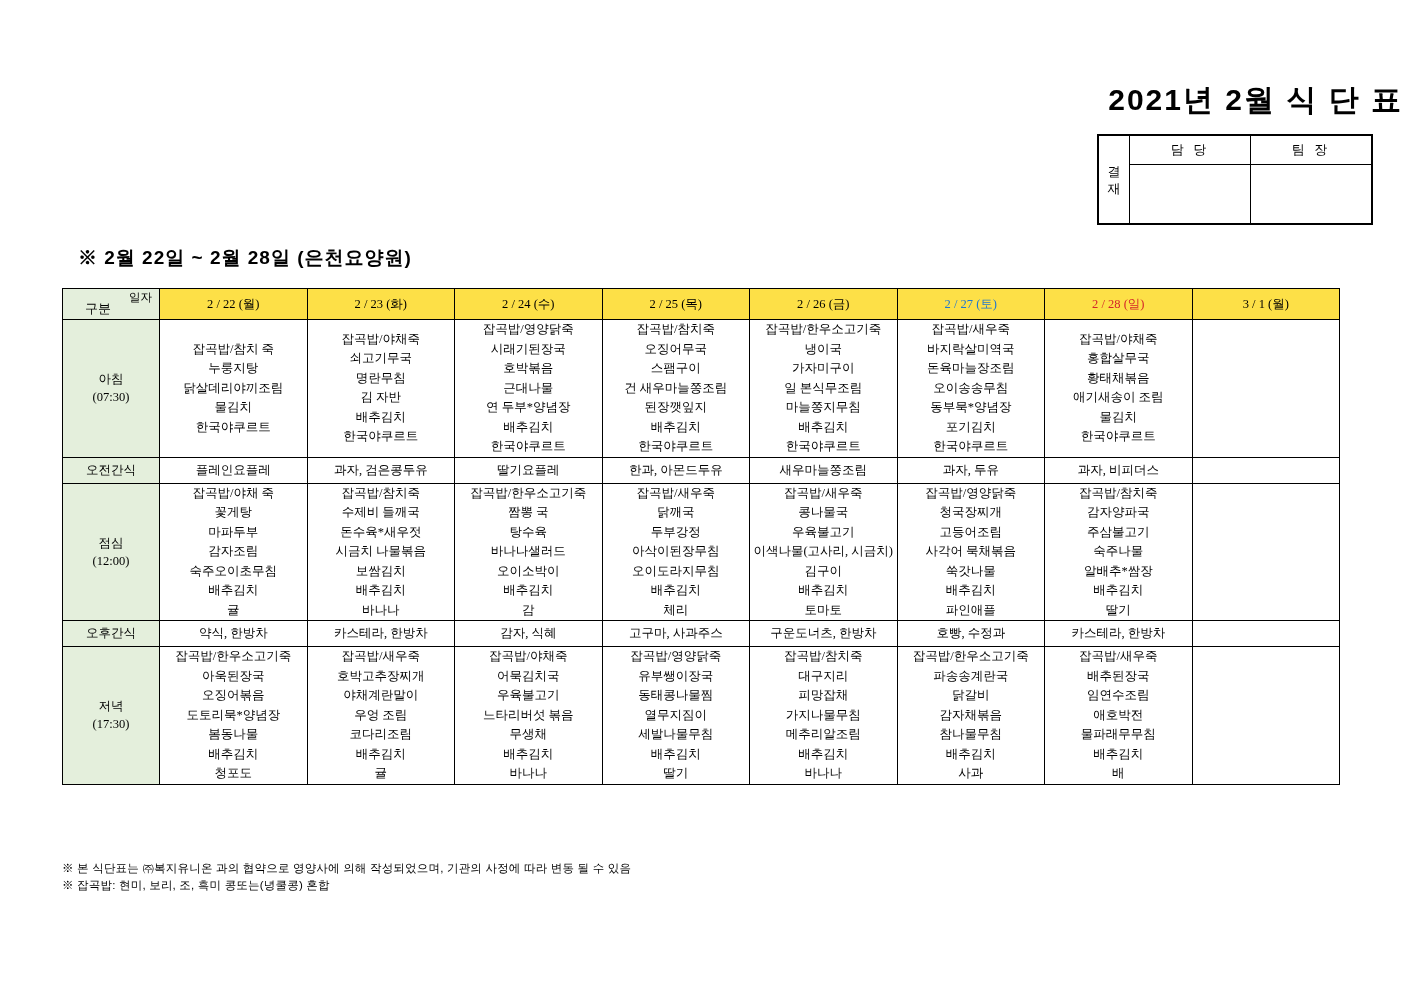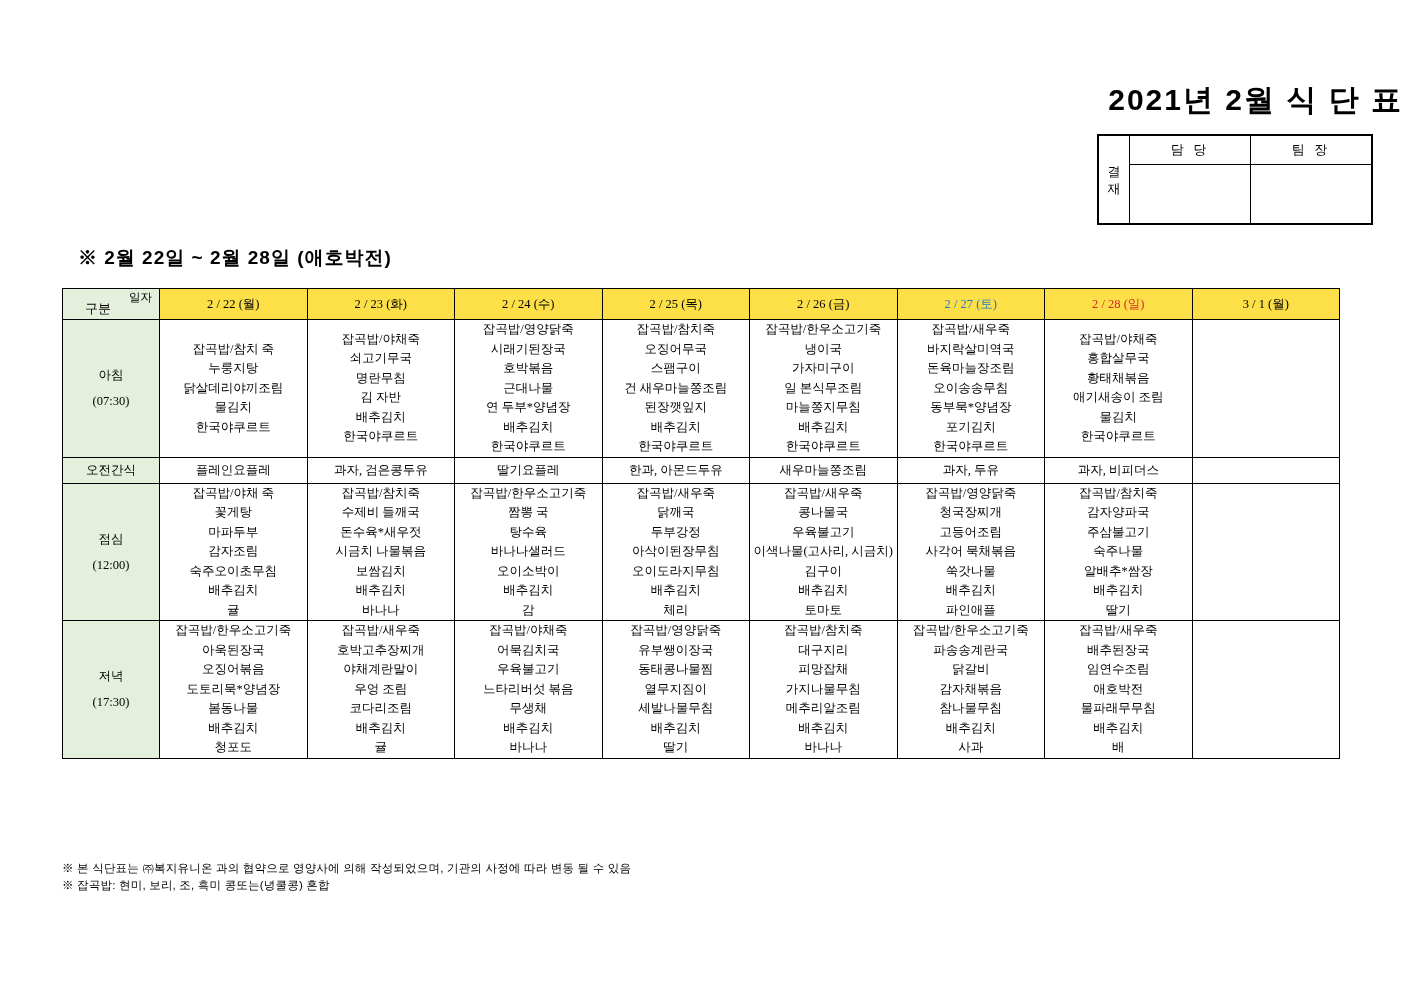--- a/index.html
+++ b/index.html
@@ -130,21 +130,21 @@
   }
   .corner .t-div {
     position: absolute;
     left: 22px;
     bottom: 1px;
     font-size: 13px;
   }
   .rowlabel {
     background: #e4efdc;
     font-size: 13px;
-    line-height: 26px;
+    line-height: 18px;
     font-weight: normal;
   }
   .meal-cell {
     line-height: 19.5px;
     padding: 6px 2px;
     white-space: pre-line;
   }
   .snack-cell {
     height: 25px;
     font-size: 12.5px;
@@ -182,21 +182,21 @@
         <td class="appr-head">팀 장</td>
       </tr>
       <tr>
         <td class="appr-cell"></td>
         <td class="appr-cell"></td>
       </tr>
     </tbody>
       </table>
   </div>
 
-  <div class="period">※ 2월 22일 ~ 2월 28일 (애호박전)</div>
+  <div class="period">※ 2월 22일 ~ 2월 28일 (은천요양원)</div>
 
   <div class="menu-wrap">
     <table class="menu">
       <tbody id="menu-body">
           <tr class="hdr-row">
             <td class="corner col-head">
               <span class="c-line"></span>
               <span class="t-date">일자</span>
               <span class="t-div">구분</span>
             </td>
@@ -316,20 +316,31 @@
             <td class="meal-cell">잡곡밥/참치죽
 감자양파국
 주삼불고기
 숙주나물
 알배추*쌈장
 배추김치
 딸기</td>
             <td class="meal-cell empty-cell"></td>
           </tr>
           <tr>
+            <td class="snack-label col-head">오후간식</td>
+            <td class="snack-cell">약식, 한방차</td>
+            <td class="snack-cell">카스테라, 한방차</td>
+            <td class="snack-cell">감자, 식혜</td>
+            <td class="snack-cell">고구마, 사과주스</td>
+            <td class="snack-cell">구운도너츠, 한방차</td>
+            <td class="snack-cell">호빵, 수정과</td>
+            <td class="snack-cell">카스테라, 한방차</td>
+            <td class="snack-cell empty-cell"></td>
+          </tr>
+          <tr>
             <td class="rowlabel col-head">저녁<br>(17:30)</td>
             <td class="meal-cell">잡곡밥/한우소고기죽
 아욱된장국
 오징어볶음
 도토리묵*양념장
 봄동나물
 배추김치
 청포도</td>
             <td class="meal-cell">잡곡밥/새우죽
 호박고추장찌개

